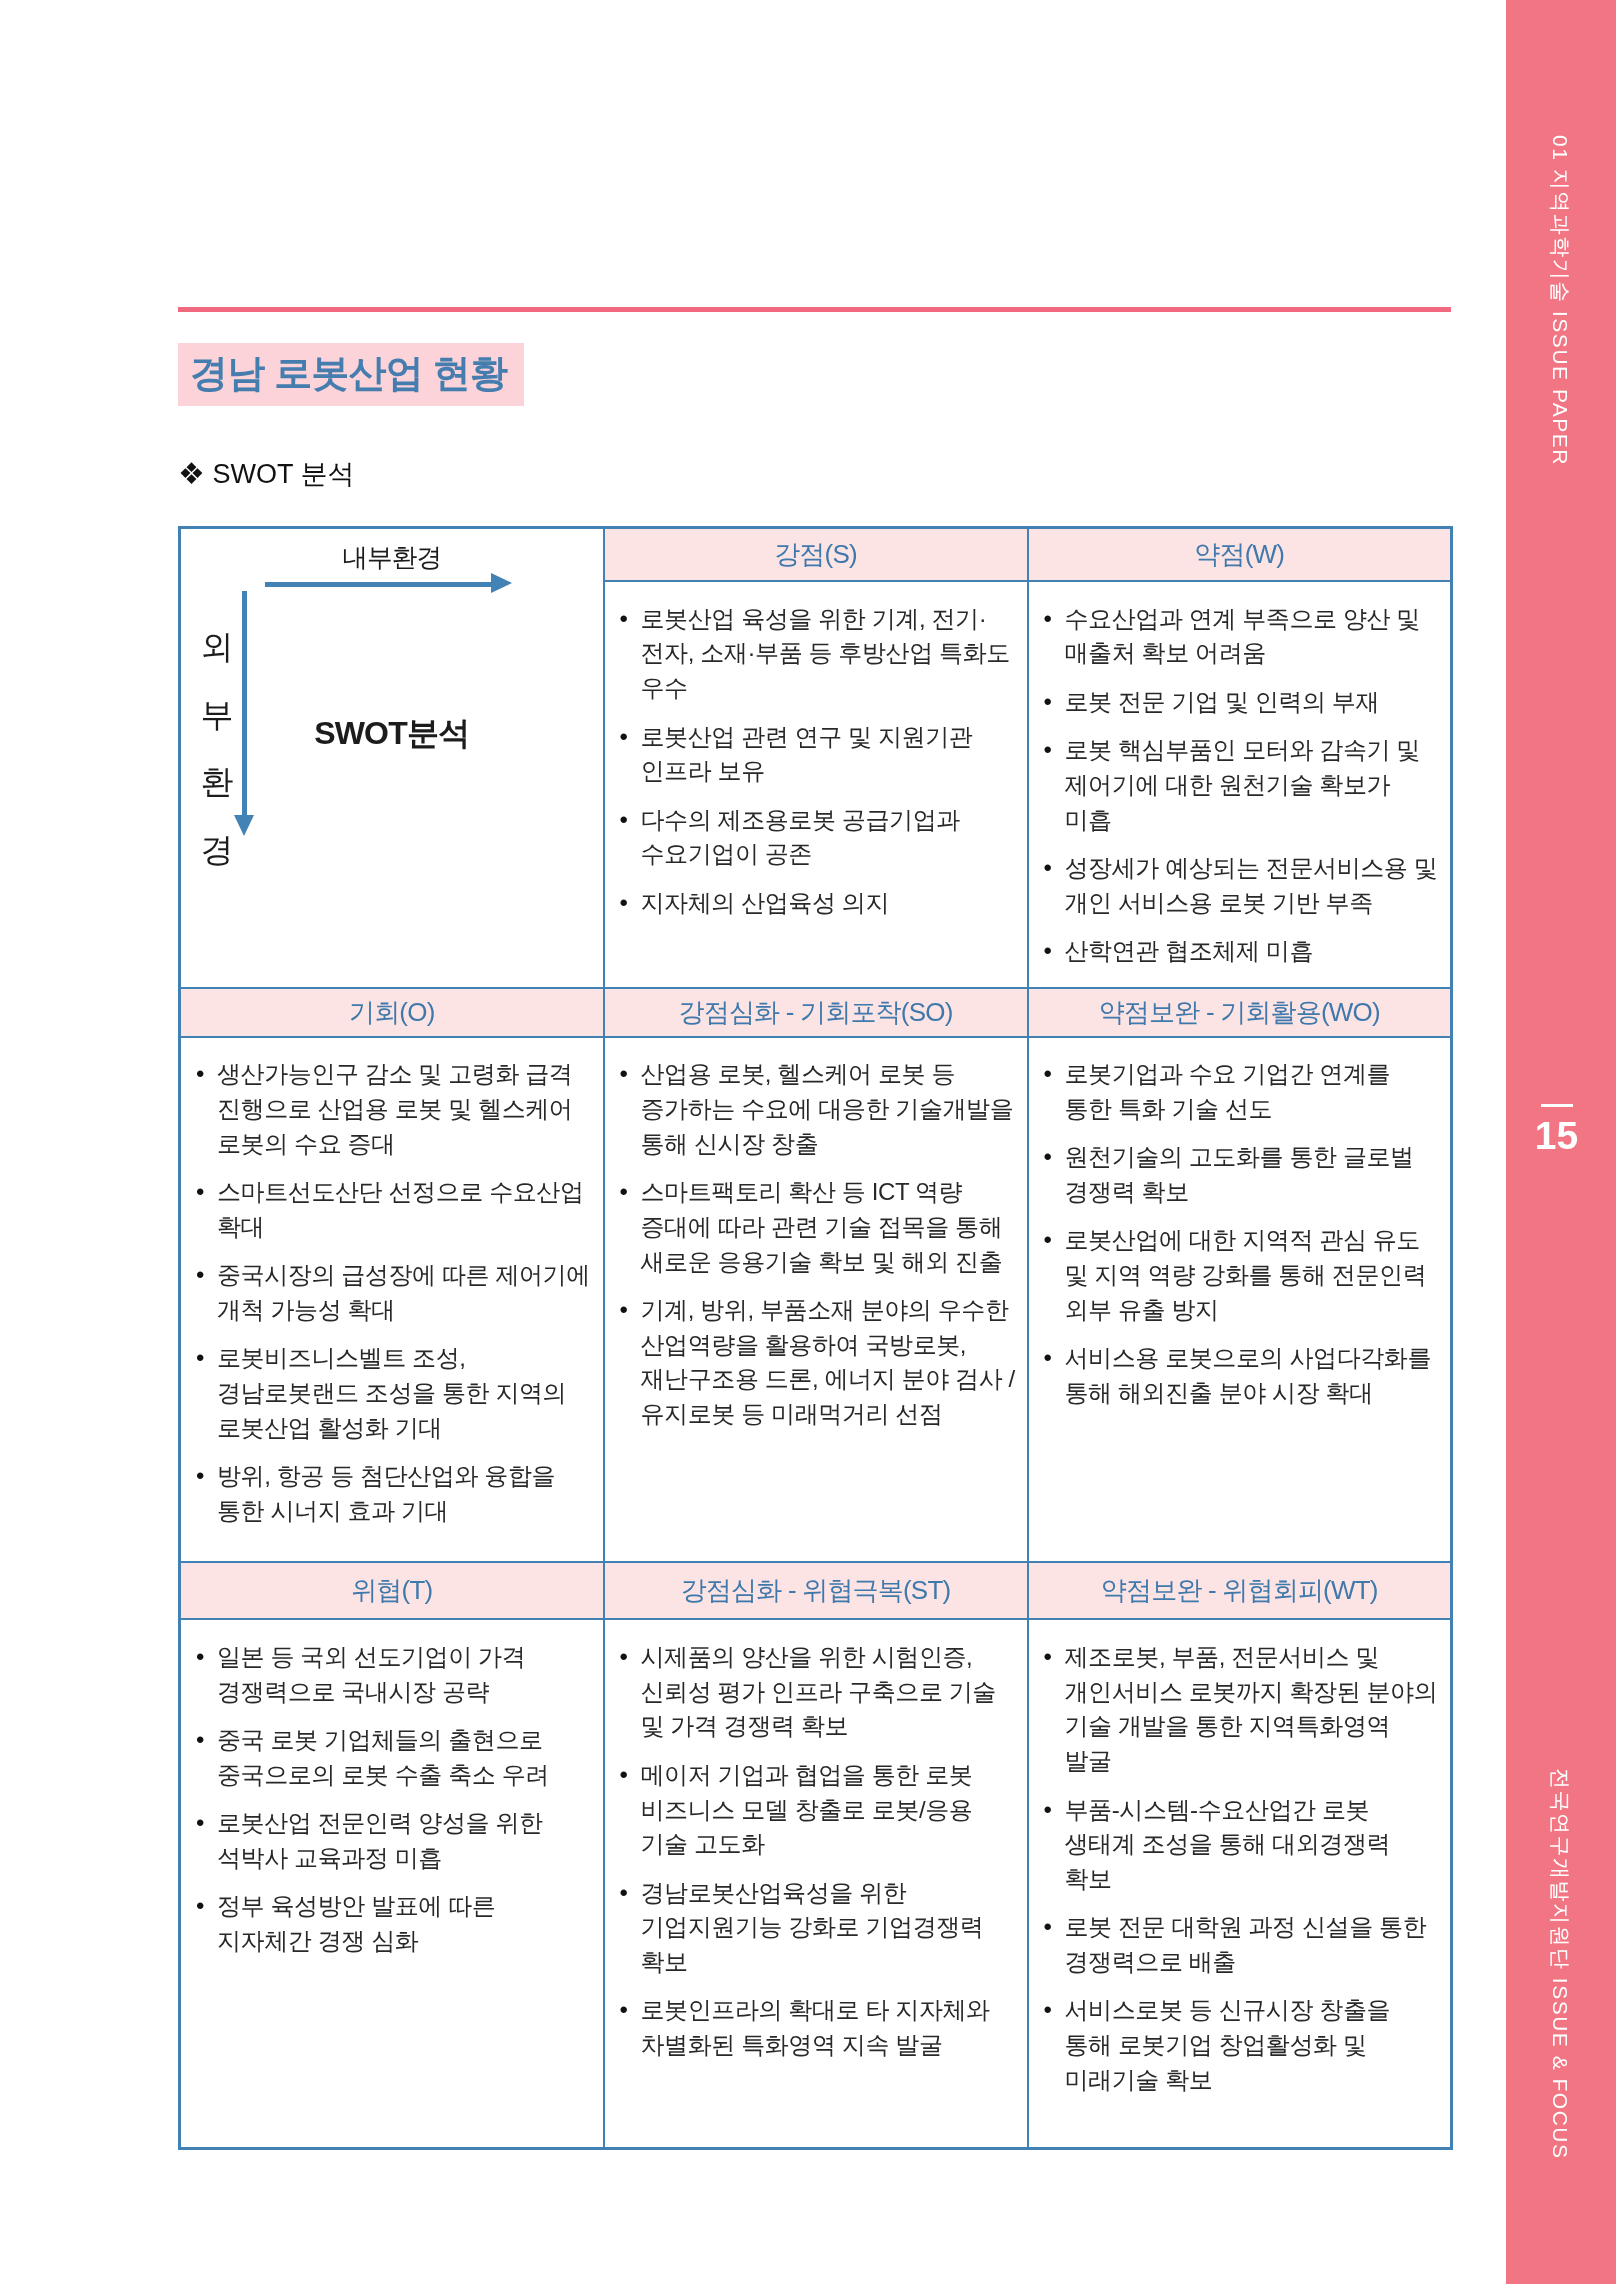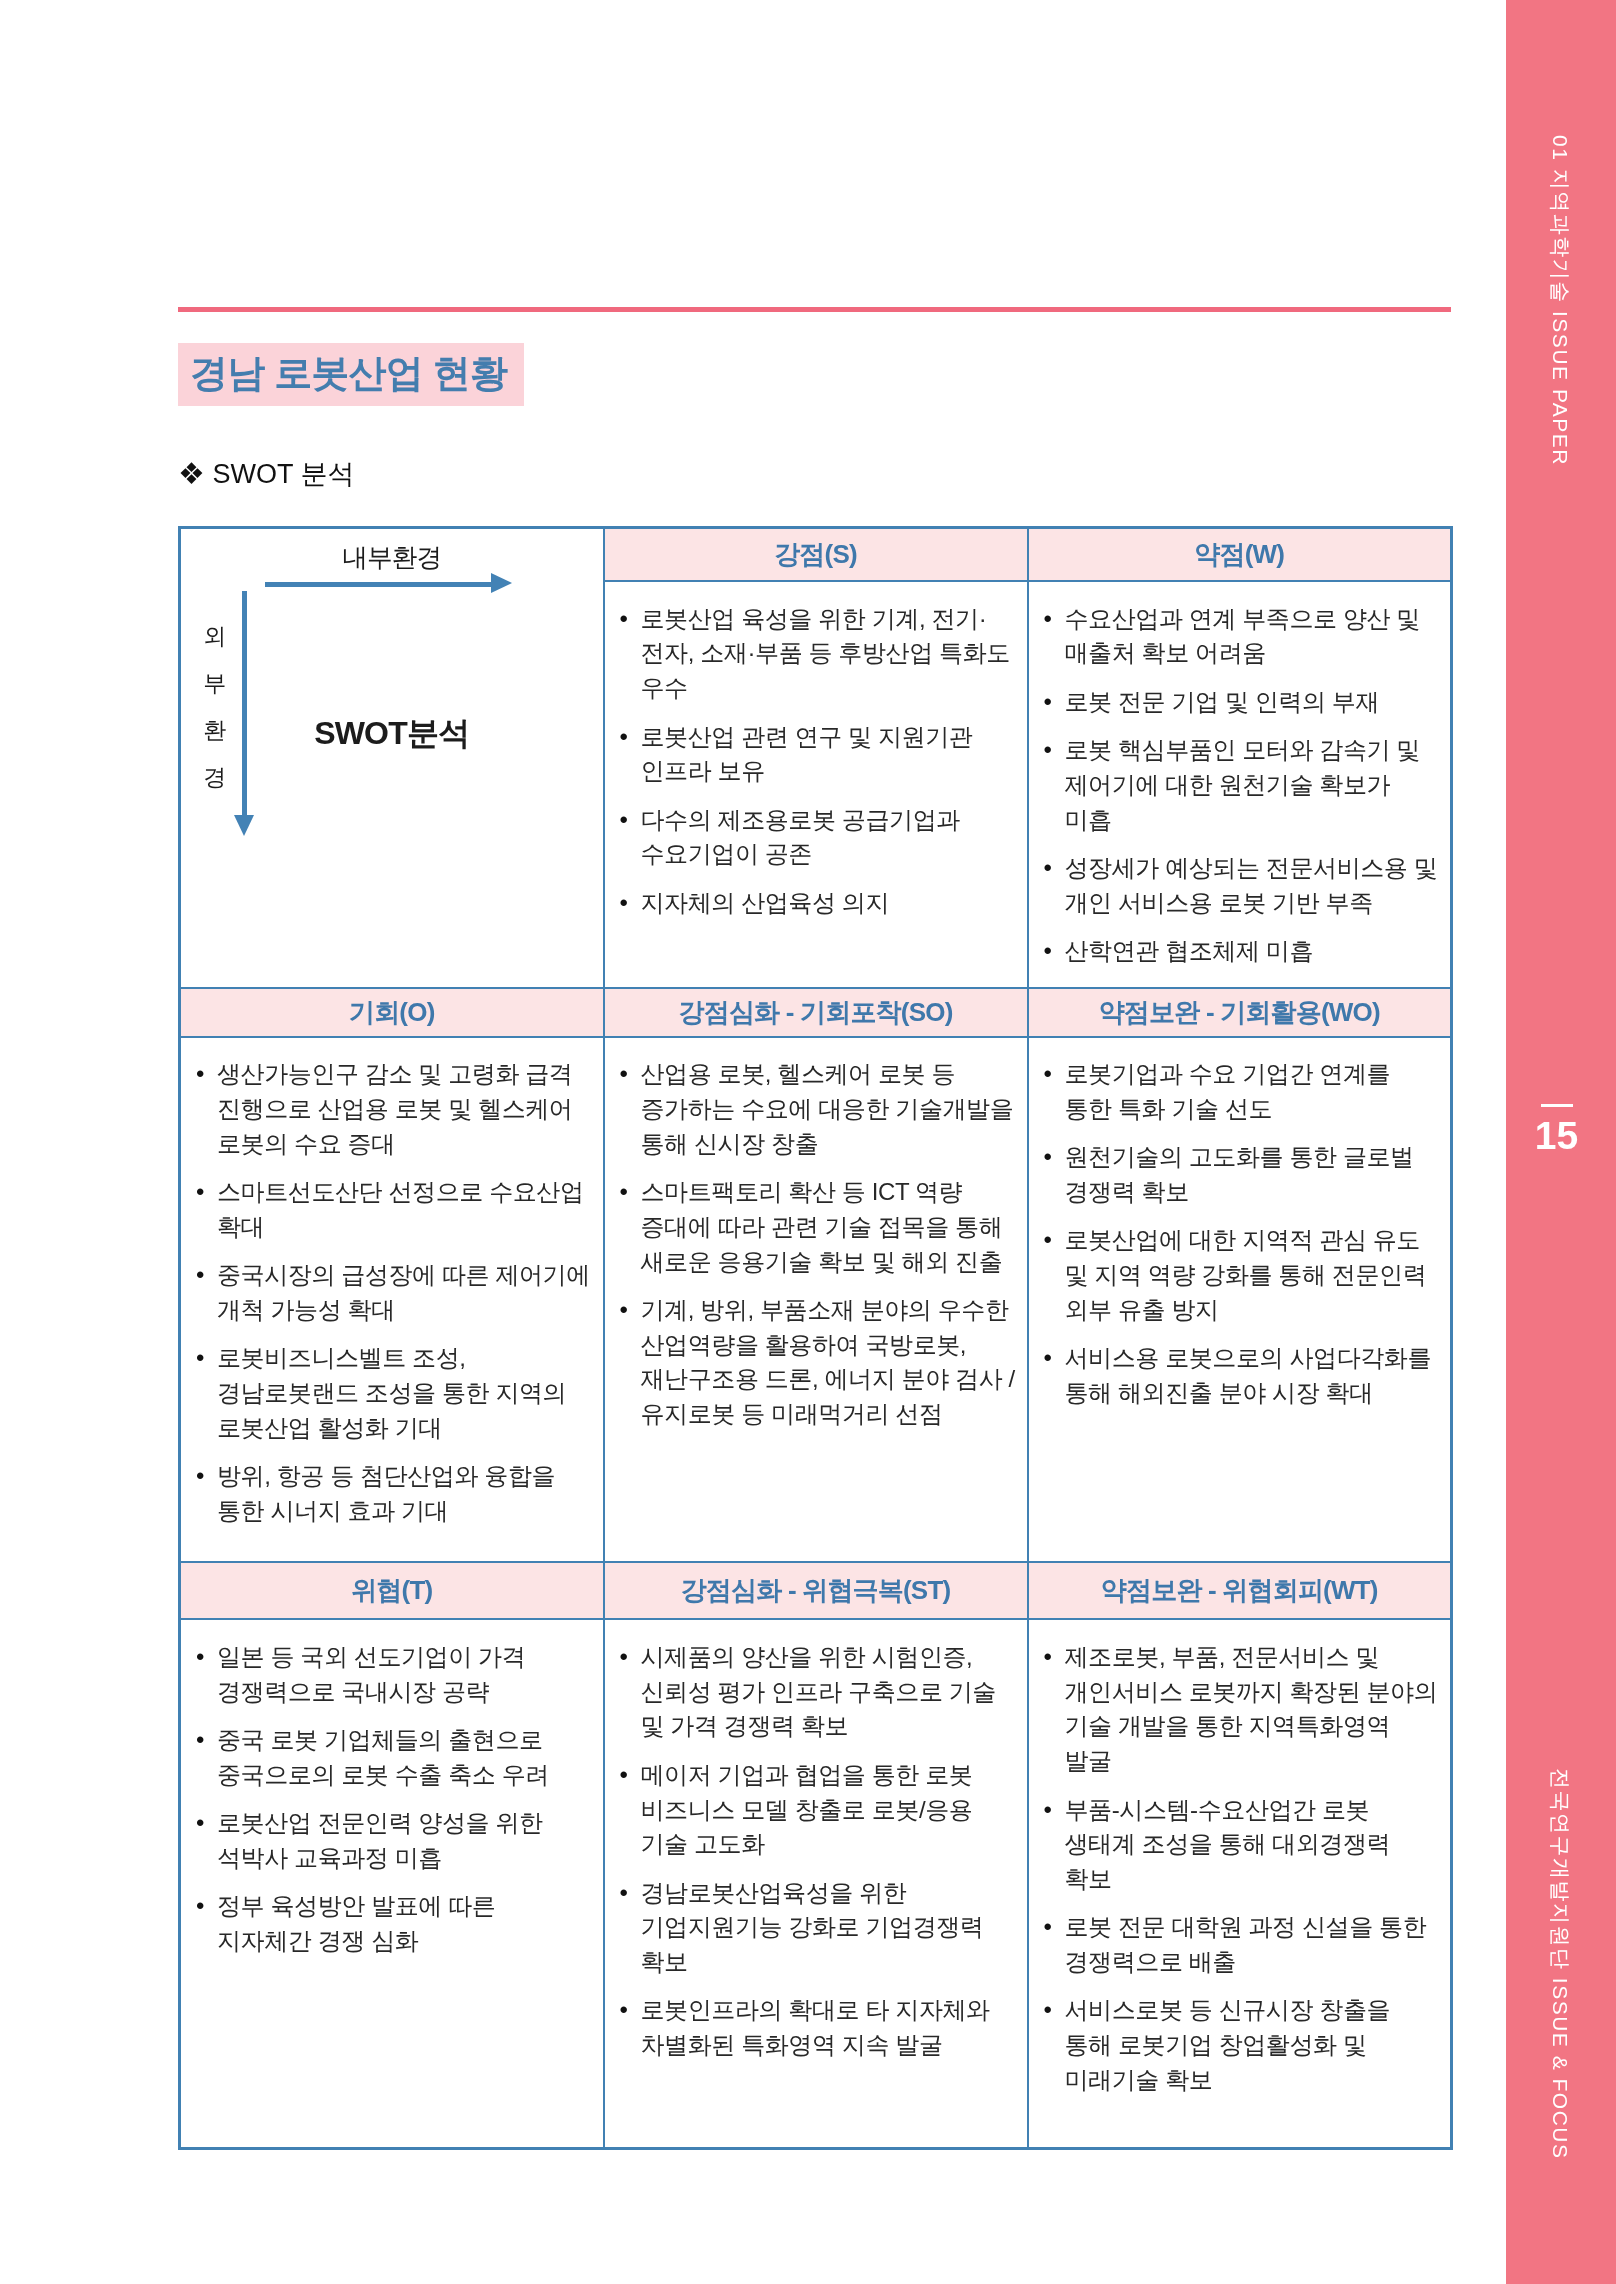--- a/index.html
+++ b/index.html
@@ -31,36 +31,36 @@
   .section .marker{font-size:30px;line-height:1;color:#111111;}
   
   table.swot{
     position:absolute;left:178px;top:526px;width:1273px;height:1624px;
     border-collapse:collapse;table-layout:fixed;
     border:3.8px solid #4181b3;
   }
   table.swot col{width:424px;}
   table.swot th,table.swot td{border:2.3px solid #4181b3;}
   table.swot th{
-    background:#fce4e5;color:#3f78ab;font-size:26px;font-weight:bold;
+    background:#fce4e5;color:#3f78ab;font-size:26px;font-weight:normal;
     text-align:center;vertical-align:middle;letter-spacing:-0.8px;margin-left:9px;
   }
   table.swot td{vertical-align:top;background:#ffffff;}
   td.cell-content{padding:19.5px 10.5px 0 12px;}
   .blist .item{position:relative;padding-left:24px;margin-bottom:13.5px;
     font-size:24px;line-height:1.45;color:#282828;word-break:keep-all;overflow-wrap:anywhere;letter-spacing:-0.4px;}
   .blist .bullet{position:absolute;left:3px;top:0;font-size:24px;color:#111111;}
   
   td.corner{position:relative;}
   .corner-inner{position:absolute;inset:0;padding-left:48px;}
   .internal-label{position:absolute;left:0;right:0;top:10.5px;text-align:center;font-size:25.6px;color:#1c1c1c;letter-spacing:-0.8px;}
   .h-arrow-shaft{position:absolute;left:84px;top:53px;width:227px;height:4.5px;background:#4382b5;}
   .h-arrow-head{position:absolute;left:310px;top:44px;width:0;height:0;
     border-left:21px solid #4382b5;border-top:10.5px solid transparent;border-bottom:10.5px solid transparent;}
-  .external-label{position:absolute;left:19.5px;top:84px;width:28.6px;font-size:23px;line-height:2.05;
+  .external-label{position:absolute;left:19.5px;top:84px;width:28.6px;font-size:33px;line-height:2.05;
     word-break:break-all;text-align:center;color:#1c1c1c;}
   .v-arrow-shaft{position:absolute;left:61px;top:62px;width:4.5px;height:226px;background:#4382b5;}
   .v-arrow-head{position:absolute;left:53px;top:286px;width:0;height:0;
     border-top:21px solid #4382b5;border-left:10.5px solid transparent;border-right:10.5px solid transparent;}
   .center-label{position:absolute;left:0;right:0;top:183px;text-align:center;
     font-size:32px;font-weight:bold;color:#1c1c1c;letter-spacing:-0.8px;}
 </style>
 </head>
 <body>
 

